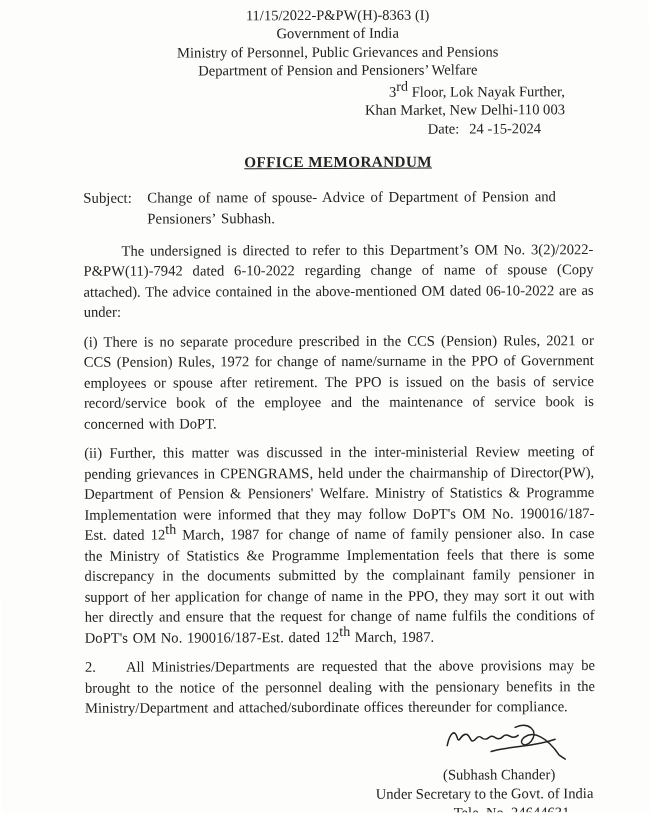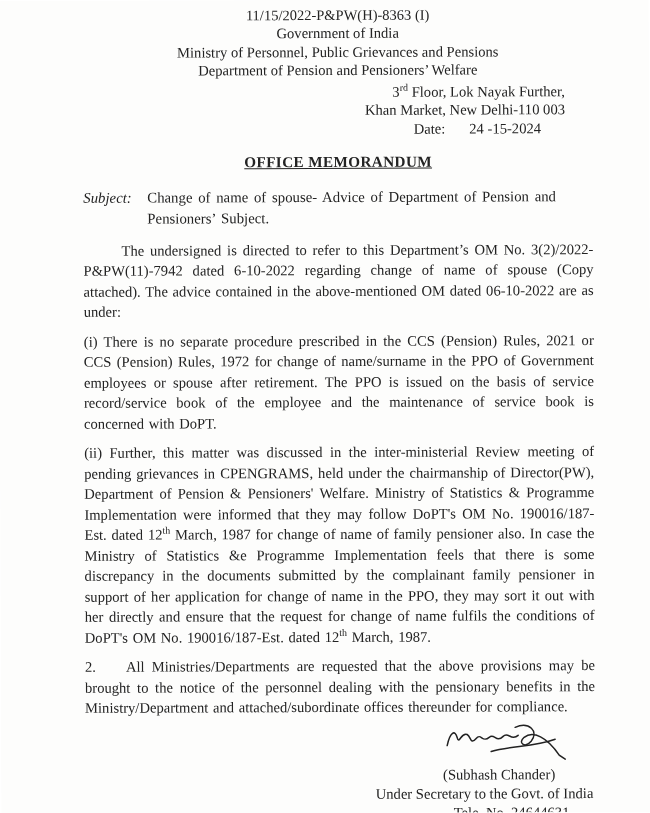--- a/index.html
+++ b/index.html
@@ -14,36 +14,36 @@
     padding: 6px 56px 4px 84px;
     display: flex; flex-direction: column;
     transform: rotate(-0.2deg);
   }
   .page > * { flex-shrink: 0; }
   .ref   { text-align: center; font-size: 14.5px; line-height: 18px; }
   .org   { text-align: center; font-size: 14.6px; line-height: 18.5px; }
   .addr  { text-align: right; font-size: 14.6px; line-height: 18px; margin: 3px 28px 0 0; }
   .addr-line { white-space: nowrap; }
   .date-line { margin-right: 24px; margin-top: 1px; }
-  .date-label { margin-right: 24px; }
+  .date-label { margin-right: 10px; }
   .title {
     text-align: center; font-weight: bold; font-size: 15.2px;
     letter-spacing: 0.4px; text-decoration: underline;
     margin: 15px 0 10px;
   }
   .subject { display: flex; font-size: 14.8px; line-height: 21px; margin: 6px 0 2px; }
-  .subject-label { flex: 0 0 64px; font-style: italic; }
+  .subject-label { flex: 0 0 64px; }
   .subject-text { word-spacing: 2px; }
   .para {
     margin: 9px 0 0; text-align: justify;
     font-size: 14.6px; line-height: 20.5px; word-spacing: 1px;
   }
   .indent { text-indent: 38px; }
   .pnum { margin-right: 30px; }
-  .sup { font-size: 10px; }
+  .sup { font-size: 14px; }
   sup { line-height: 0; }
   .sig { text-align: right; font-size: 14.6px; line-height: 18px; margin-top: 4px; }
   .scribble-wrap { margin: 0 26px -9px 0; display: inline-block; }
   .sig-name  { margin-right: 40px; }
   .sig-desig { margin-right: 2px; margin-top: 1px; }
   .sig-tele  { margin-right: 26px; margin-top: 1px; }
 </style>
 </head>
 <body>
 
@@ -59,21 +59,21 @@
     <div class="addr-line">Khan Market, New Delhi-110 003</div>
     <div class="addr-line date-line"><span class="date-label">Date:</span><span>24 -15-2024</span></div>
   </div>
 
   <div class="title">OFFICE MEMORANDUM</div>
 
   <div class="subject">
     <span class="subject-label">Subject:</span>
     <span class="subject-text">
       <span>Change of name of spouse- Advice of Department of Pension and</span><br>
-      <span>Pensioners’ Subject.</span>
+      <span>Pensioners’ Subhash.</span>
     </span>
   </div>
 
   <p class="para indent">The undersigned is directed to refer to this Department’s OM No. 3(2)/2022-P&amp;PW(11)-7942 dated 6-10-2022 regarding change of name of spouse (Copy attached). The advice contained in the above-mentioned OM dated 06-10-2022 are as under:</p>
 
   <p class="para">(i) There is no separate procedure prescribed in the CCS (Pension) Rules, 2021 or CCS (Pension) Rules, 1972 for change of name/surname in the PPO of Government employees or spouse after retirement. The PPO is issued on the basis of service record/service book of the employee and the maintenance of service book is concerned with DoPT.</p>
 
   <p class="para"><span>(ii) Further, this matter was discussed in the inter-ministerial Review meeting of pending grievances in CPENGRAMS, held under the chairmanship of Director(PW), Department of Pension &amp; Pensioners' Welfare. Ministry of Statistics &amp; Programme Implementation were informed that they may follow DoPT's OM No. 190016/187-Est. dated 12</span><sup class="sup">th</sup><span> March, 1987 for change of name of family pensioner also. In case the Ministry of Statistics &amp;e Programme Implementation feels that there is some discrepancy in the documents submitted by the complainant family pensioner in support of her application for change of name in the PPO, they may sort it out with her directly and ensure that the request for change of name fulfils the conditions of DoPT's OM No. 190016/187-Est. dated 12</span><sup class="sup">th</sup><span> March, 1987.</span></p>
 
   <p class="para"><span class="pnum">2.</span><span>All Ministries/Departments are requested that the above provisions may be brought to the notice of the personnel dealing with the pensionary benefits in the Ministry/Department and attached/subordinate offices thereunder for compliance.</span></p>

